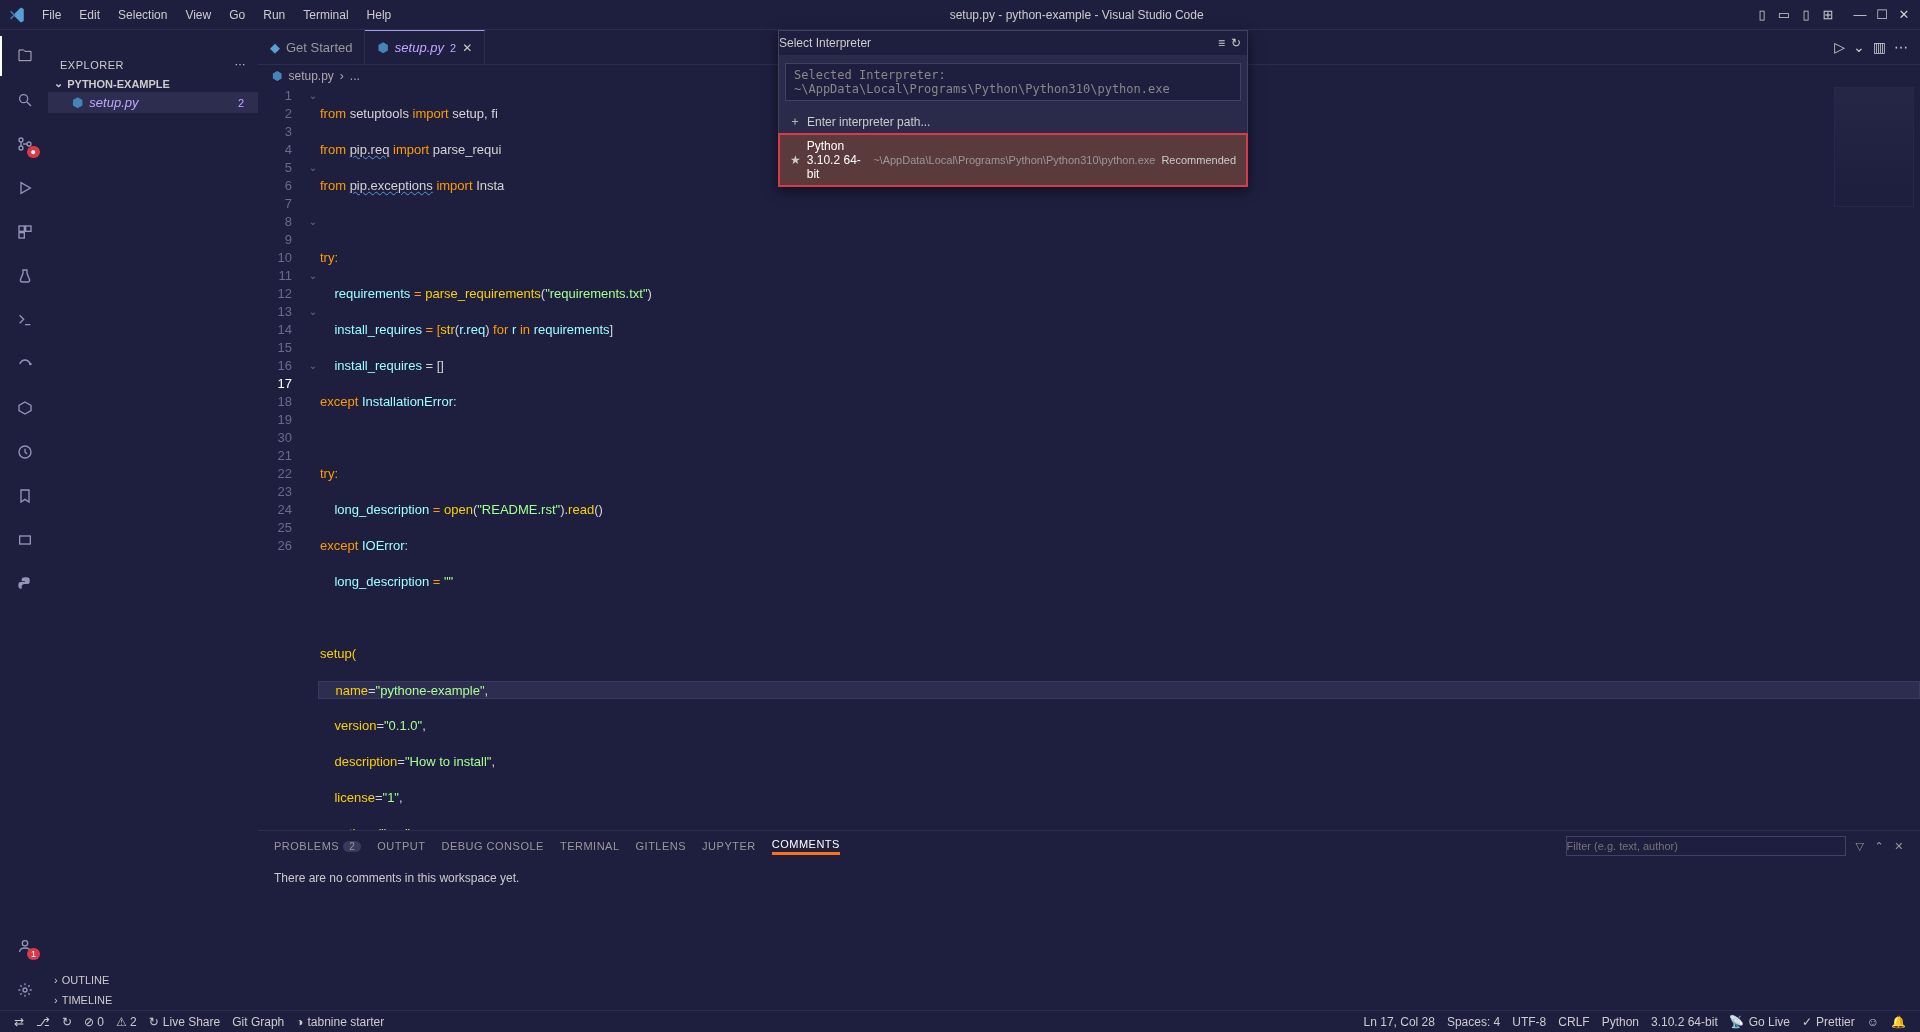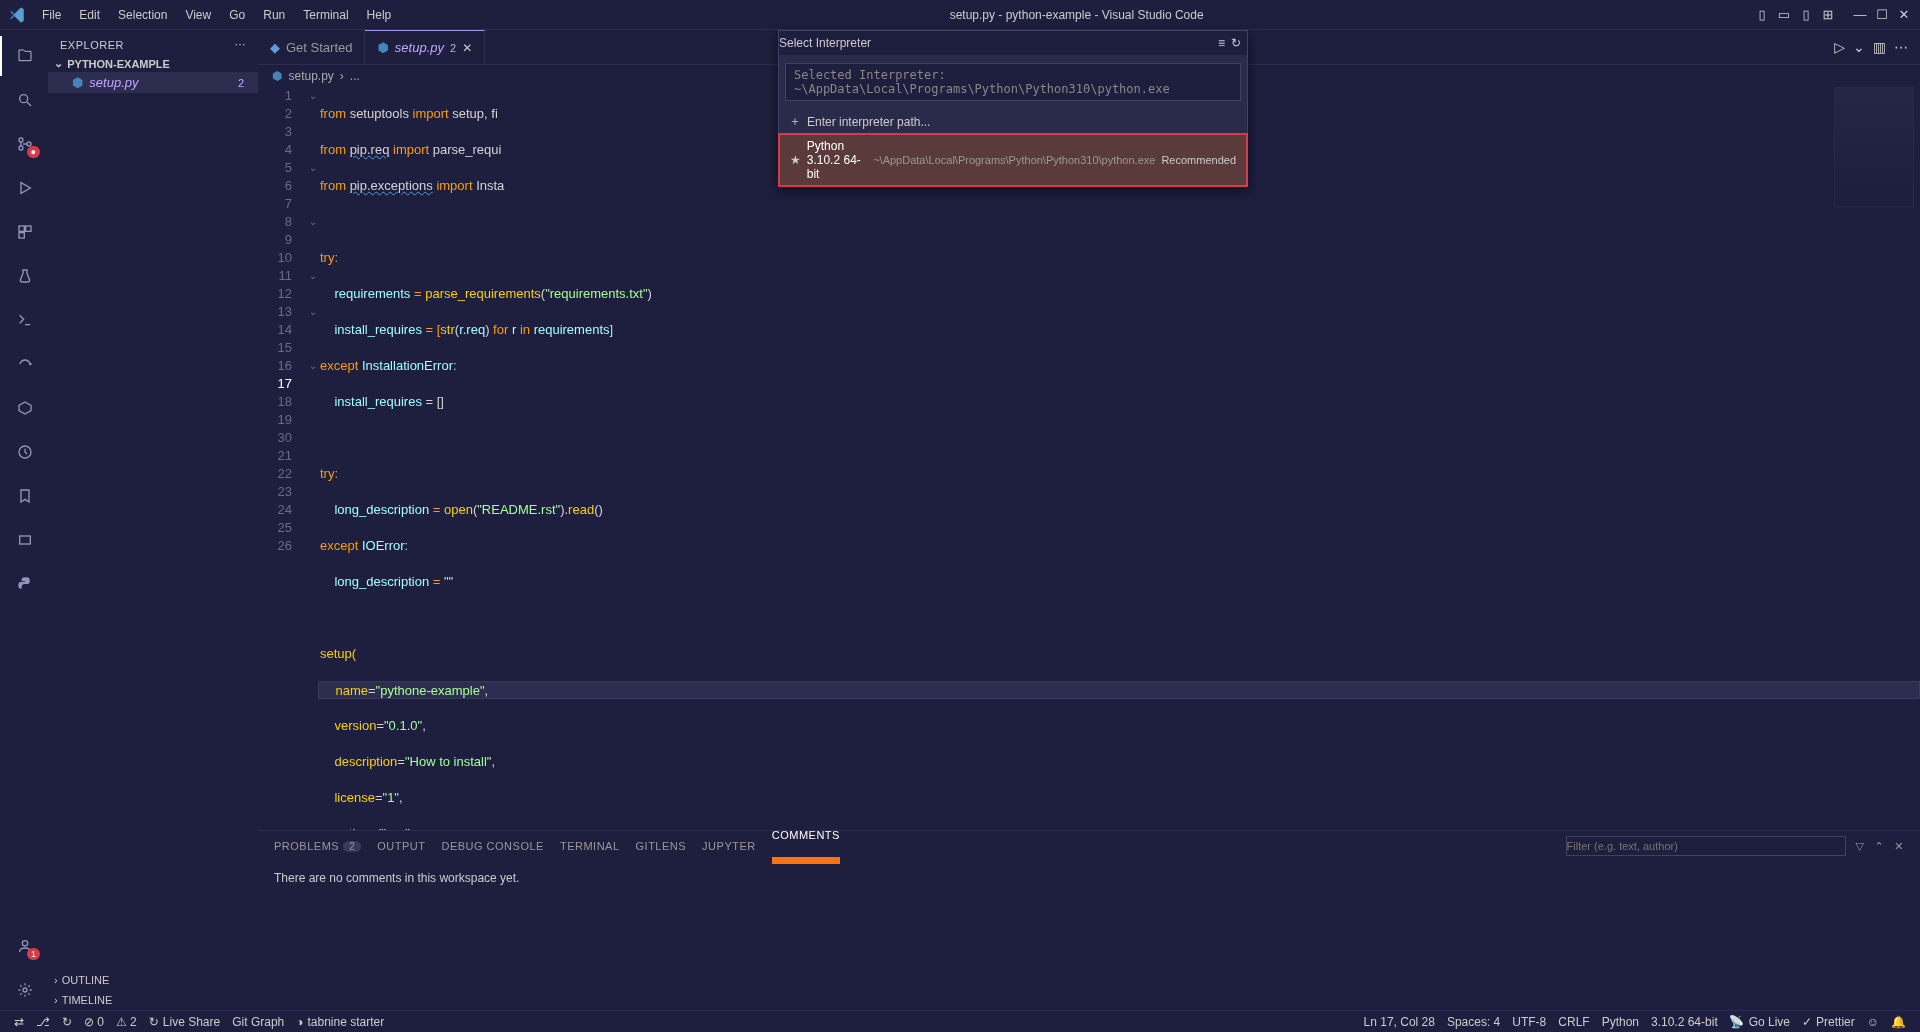--- a/index.html
+++ b/index.html
@@ -19,21 +19,21 @@
 
 
 .activitybar { width:48px; background:#1e1e3f; display:flex; flex-direction:column; align-items:center; padding-top:6px; gap:4px;}
 .activitybar .aicon { width:48px; height:40px; display:flex; align-items:center; justify-content:center; color:#9494b8; cursor:pointer; position:relative; border-left:2px solid transparent;}
 .activitybar .aicon.active { color:#fff; border-left-color:#fff;}
 .activitybar .aicon .badge { position:absolute; bottom:6px; right:8px; background:#d73a49; color:#fff; font-size:9px; border-radius:8px; padding:0 4px; min-width:12px; text-align:center; line-height:12px;}
 .activitybar .spacer { flex:1; }
 
 
 .sidebar { width:210px; background:#1e1e3f; display:flex; flex-direction:column; }
-.sidebar .header { display:flex; align-items:center; justify-content:space-between; padding:8px 12px 4px; font-size:11px; color:#ccc; letter-spacing:0.5px;}
+.sidebar .header { display:flex; align-items:center; justify-content:space-between; padding:8px 12px 4px; font-size:11px; color:#ccc; letter-spacing:0.5px;margin-top:20px;}
 .sidebar .section-title { display:flex; align-items:center; gap:4px; padding:2px 6px; font-size:11px; font-weight:bold; color:#ccc;}
 .sidebar .section-title .chev { font-size:11px;}
 .sidebar .tree { flex:1; }
 .sidebar .file { display:flex; align-items:center; gap:6px; padding:3px 8px 3px 24px; font-size:13px; color:#c3a6ff; cursor:pointer; background:#2d2d50;}
 .sidebar .file .pyicon { color:#4584b6; }
 .sidebar .file .mod { margin-left:auto; color:#c3a6ff; font-size:11px; padding-right:6px;}
 .sidebar .outline, .sidebar .timeline { padding:4px 6px; display:flex; align-items:center; gap:4px; font-size:11px; color:#ccc; cursor:pointer;}
 
 
 .editor-group { flex:1; display:flex; flex-direction:column; background:#1e1e3f; position:relative;}
@@ -80,21 +80,21 @@
 .quickpick .qp-row { display:flex; align-items:center; gap:6px; padding:4px 10px; font-size:12px; color:#ccc; cursor:pointer;}
 .quickpick .qp-row.enter { color:#ccc;}
 .quickpick .qp-row.sel { background:#5a3a3a; border:2px solid #d73a49; margin:-1px;}
 .quickpick .qp-row .path { color:#999; font-size:11px;}
 .quickpick .qp-row .rec { margin-left:auto; color:#ccc; font-size:11px;}
 
 
 .panel { height:180px; border-top:1px solid #2d2d50; display:flex; flex-direction:column; background:#1e1e3f;}
 .panel .ptabs { height:30px; display:flex; align-items:center; gap:16px; padding:0 16px; font-size:11px; color:#999; letter-spacing:0.5px;}
 .panel .ptab { cursor:pointer; display:flex; align-items:center; gap:4px;}
-.panel .ptab.active { color:#fff; border-bottom:7px solid #f97316; padding-bottom:16px;}
+.panel .ptab.active { color:#fff; border-bottom:3px solid #f97316; padding-bottom:2px;}
 .panel .ptab .cnt { background:#3a3a5e; border-radius:8px; padding:0 6px; font-size:10px;}
 .panel .pright { margin-left:auto; display:flex; align-items:center; gap:10px;}
 .panel .pright input { background:#1e1e3f; border:1px solid #414166; color:#888; font-size:11px; padding:3px 0; width:280px;}
 .panel .pbody { flex:1; padding:10px 16px; font-size:12px; color:#ccc;}
 
 
 .statusbar { height:22px; background:#1e1e3f; display:flex; align-items:center; padding:0 8px; font-size:12px; color:#ccc; border-top:1px solid #2d2d50;}
 .statusbar .sitem { display:flex; align-items:center; gap:4px; padding:0 6px; cursor:pointer;}
 .statusbar .sright { margin-left:auto; display:flex;}
 
@@ -334,22 +334,22 @@
           <div></div>
       </div>
       <div class="code">
 <div class="line"><span class="kw">from</span> <span>setuptools</span> <span class="kw">import</span> <span>setup, fi</span></div>
 <div class="line"><span class="kw">from</span> <span class="wavy">pip.req</span> <span class="kw">import</span> <span>parse_requi</span></div>
 <div class="line"><span class="kw">from</span> <span class="wavy">pip.exceptions</span> <span class="kw">import</span> <span>Insta</span></div>
 <div class="line"></div>
 <div class="line"><span class="kw">try:</span></div>
 <div class="line">    <span class="var">requirements</span> <span class="op">=</span> <span class="fn">parse_requirements</span>(<span class="str">"requirements.txt"</span>)</div>
 <div class="line">    <span class="var">install_requires</span> <span class="op">= [</span><span class="fn">str</span>(<span class="var">r.req</span>) <span class="kw">for</span> <span class="var">r</span> <span class="kw">in</span> <span class="var">requirements</span>]</div>
+<div class="line">    <span class="var">install_requires</span> <span>= []</span></div>
 <div class="line"><span class="kw">except</span> <span class="var">InstallationError</span>:</div>
-<div class="line">    <span class="var">install_requires</span> <span>= []</span></div>
 <div class="line"></div>
 <div class="line"><span class="kw">try:</span></div>
 <div class="line">    <span class="var">long_description</span> <span class="op">=</span> <span class="fn">open</span>(<span class="str">"README.rst"</span>).<span class="fn">read</span>()</div>
 <div class="line"><span class="kw">except</span> <span class="var">IOError</span>:</div>
 <div class="line">    <span class="var">long_description</span> <span class="op">=</span> <span class="str">""</span></div>
 <div class="line"></div>
 <div class="line"><span class="fn">setup(</span></div>
 <div class="line highlight">    <span class="param">name</span>=<span class="str">"pythone-example"</span>,</div>
 <div class="line">    <span class="param">version</span>=<span class="str">"0.1.0"</span>,</div>
 <div class="line">    <span class="param">description</span>=<span class="str">"How to install"</span>,</div>

